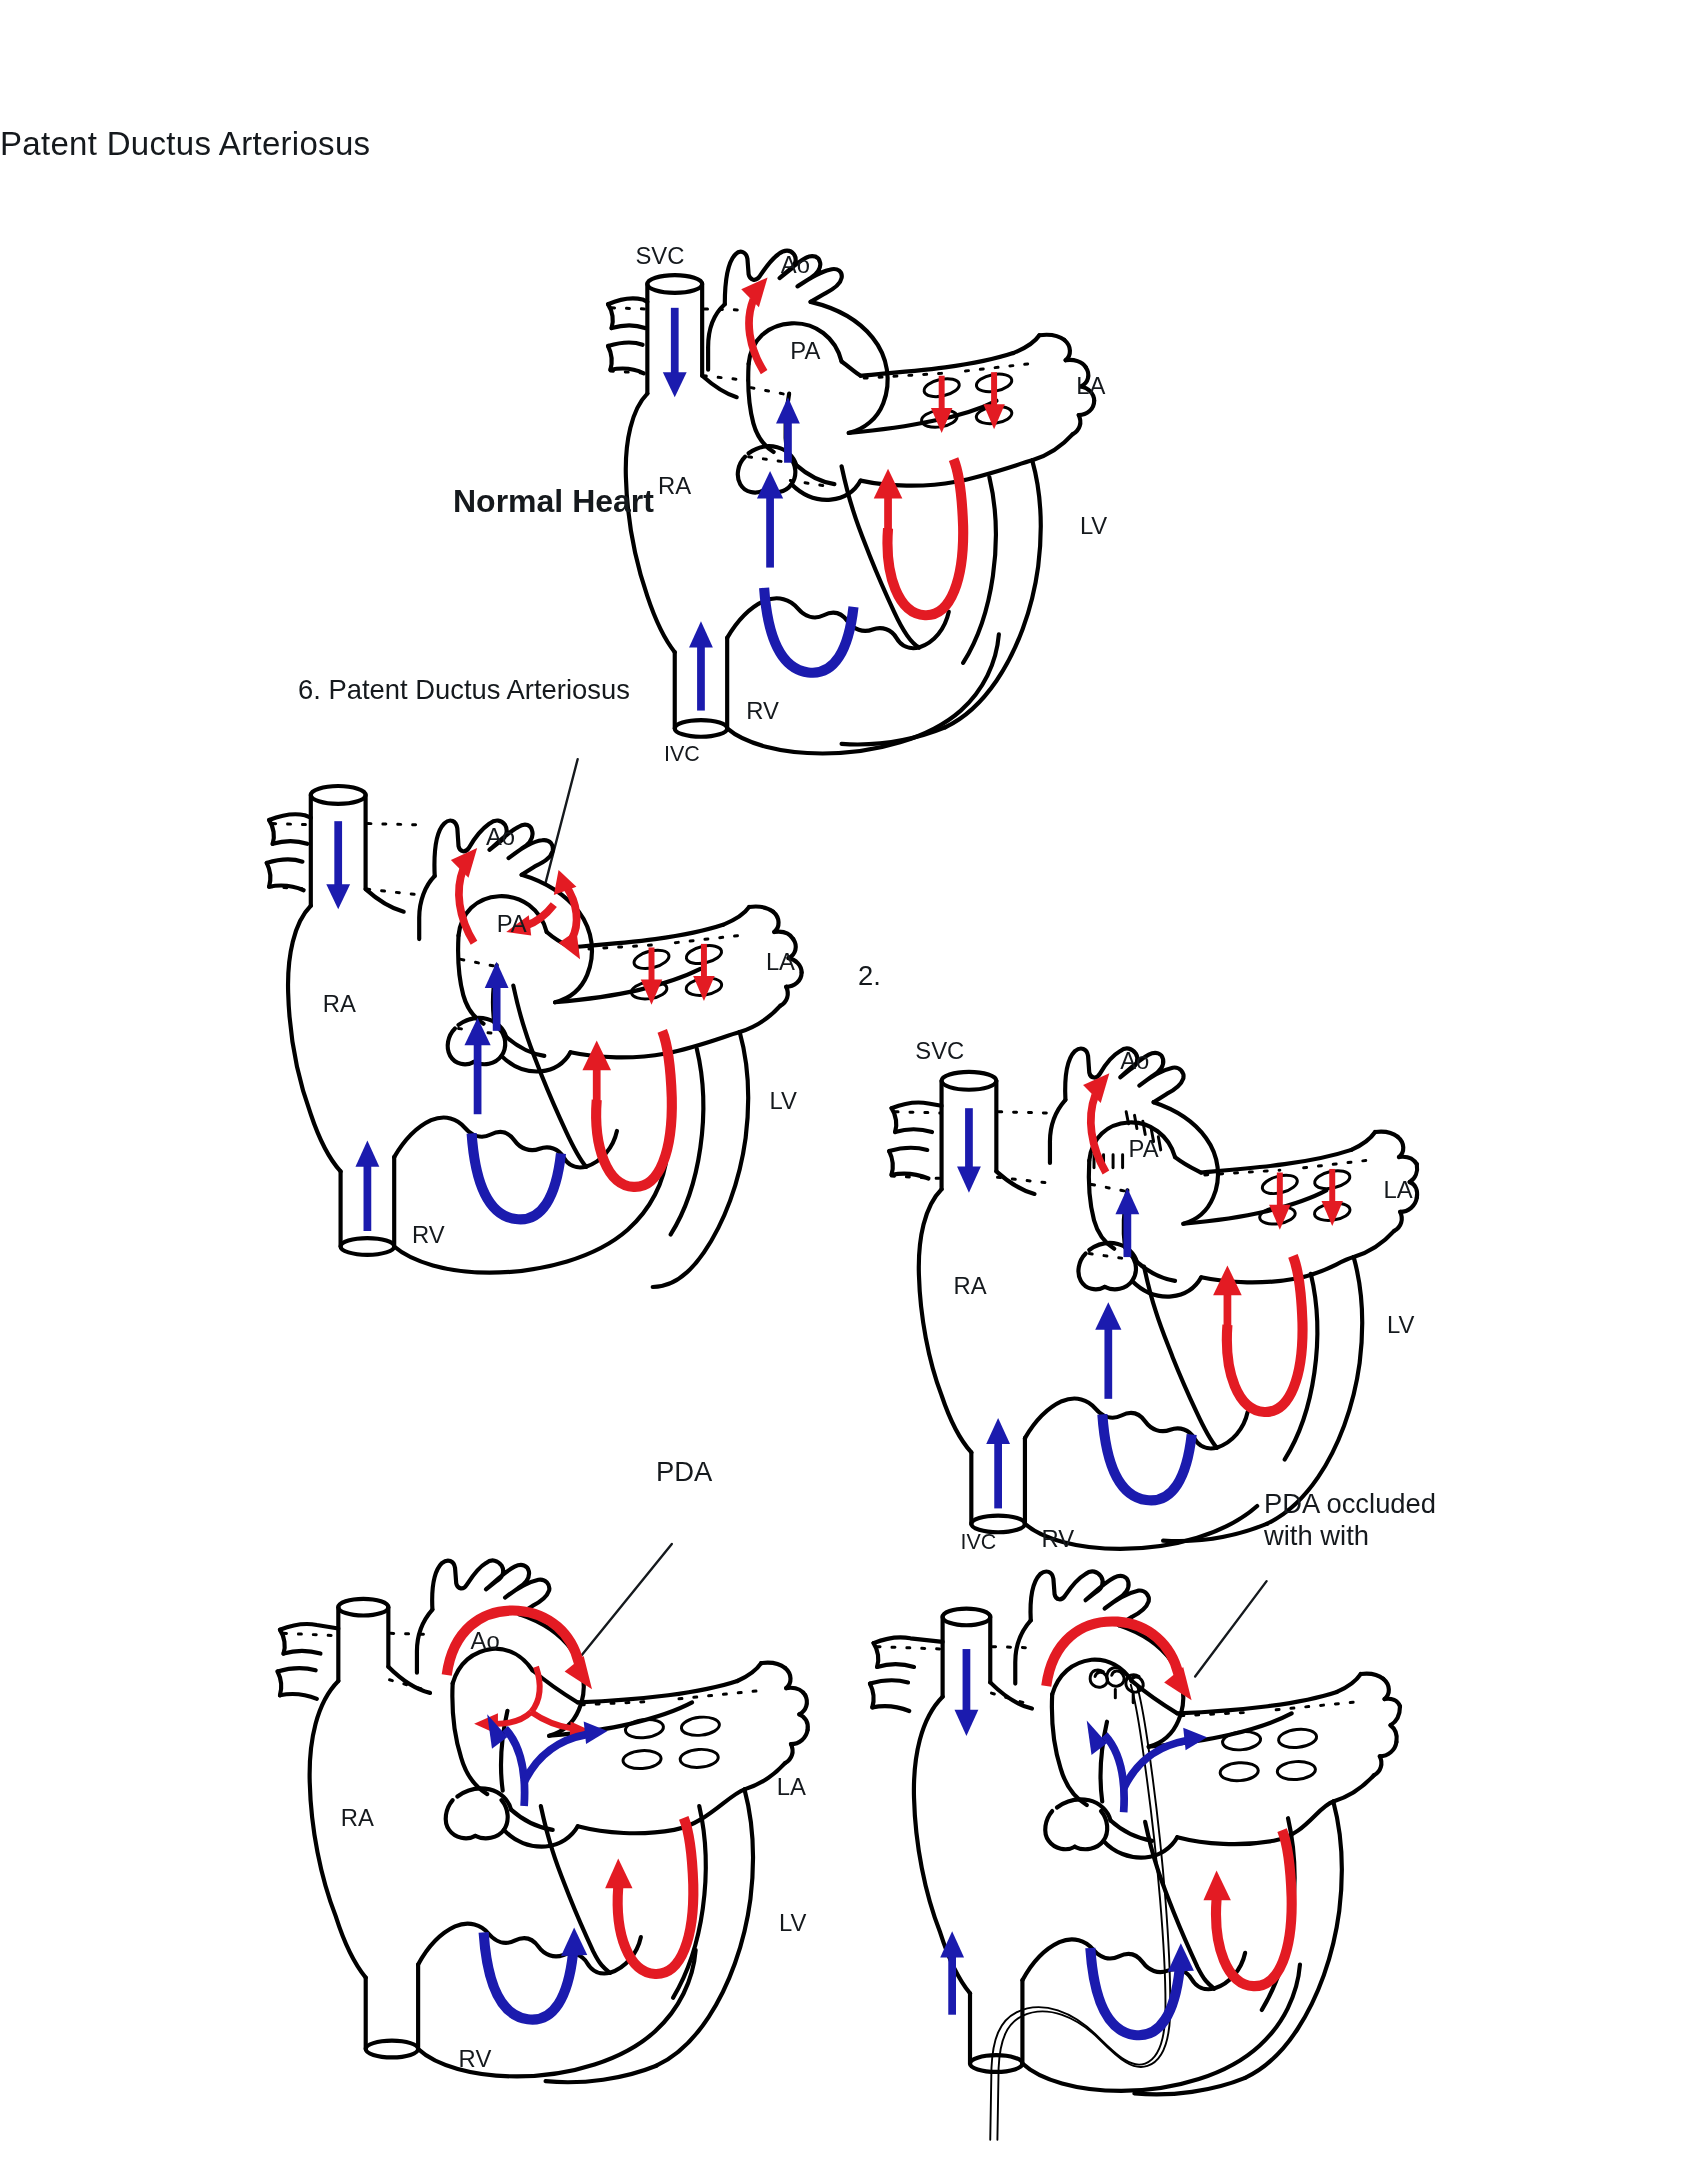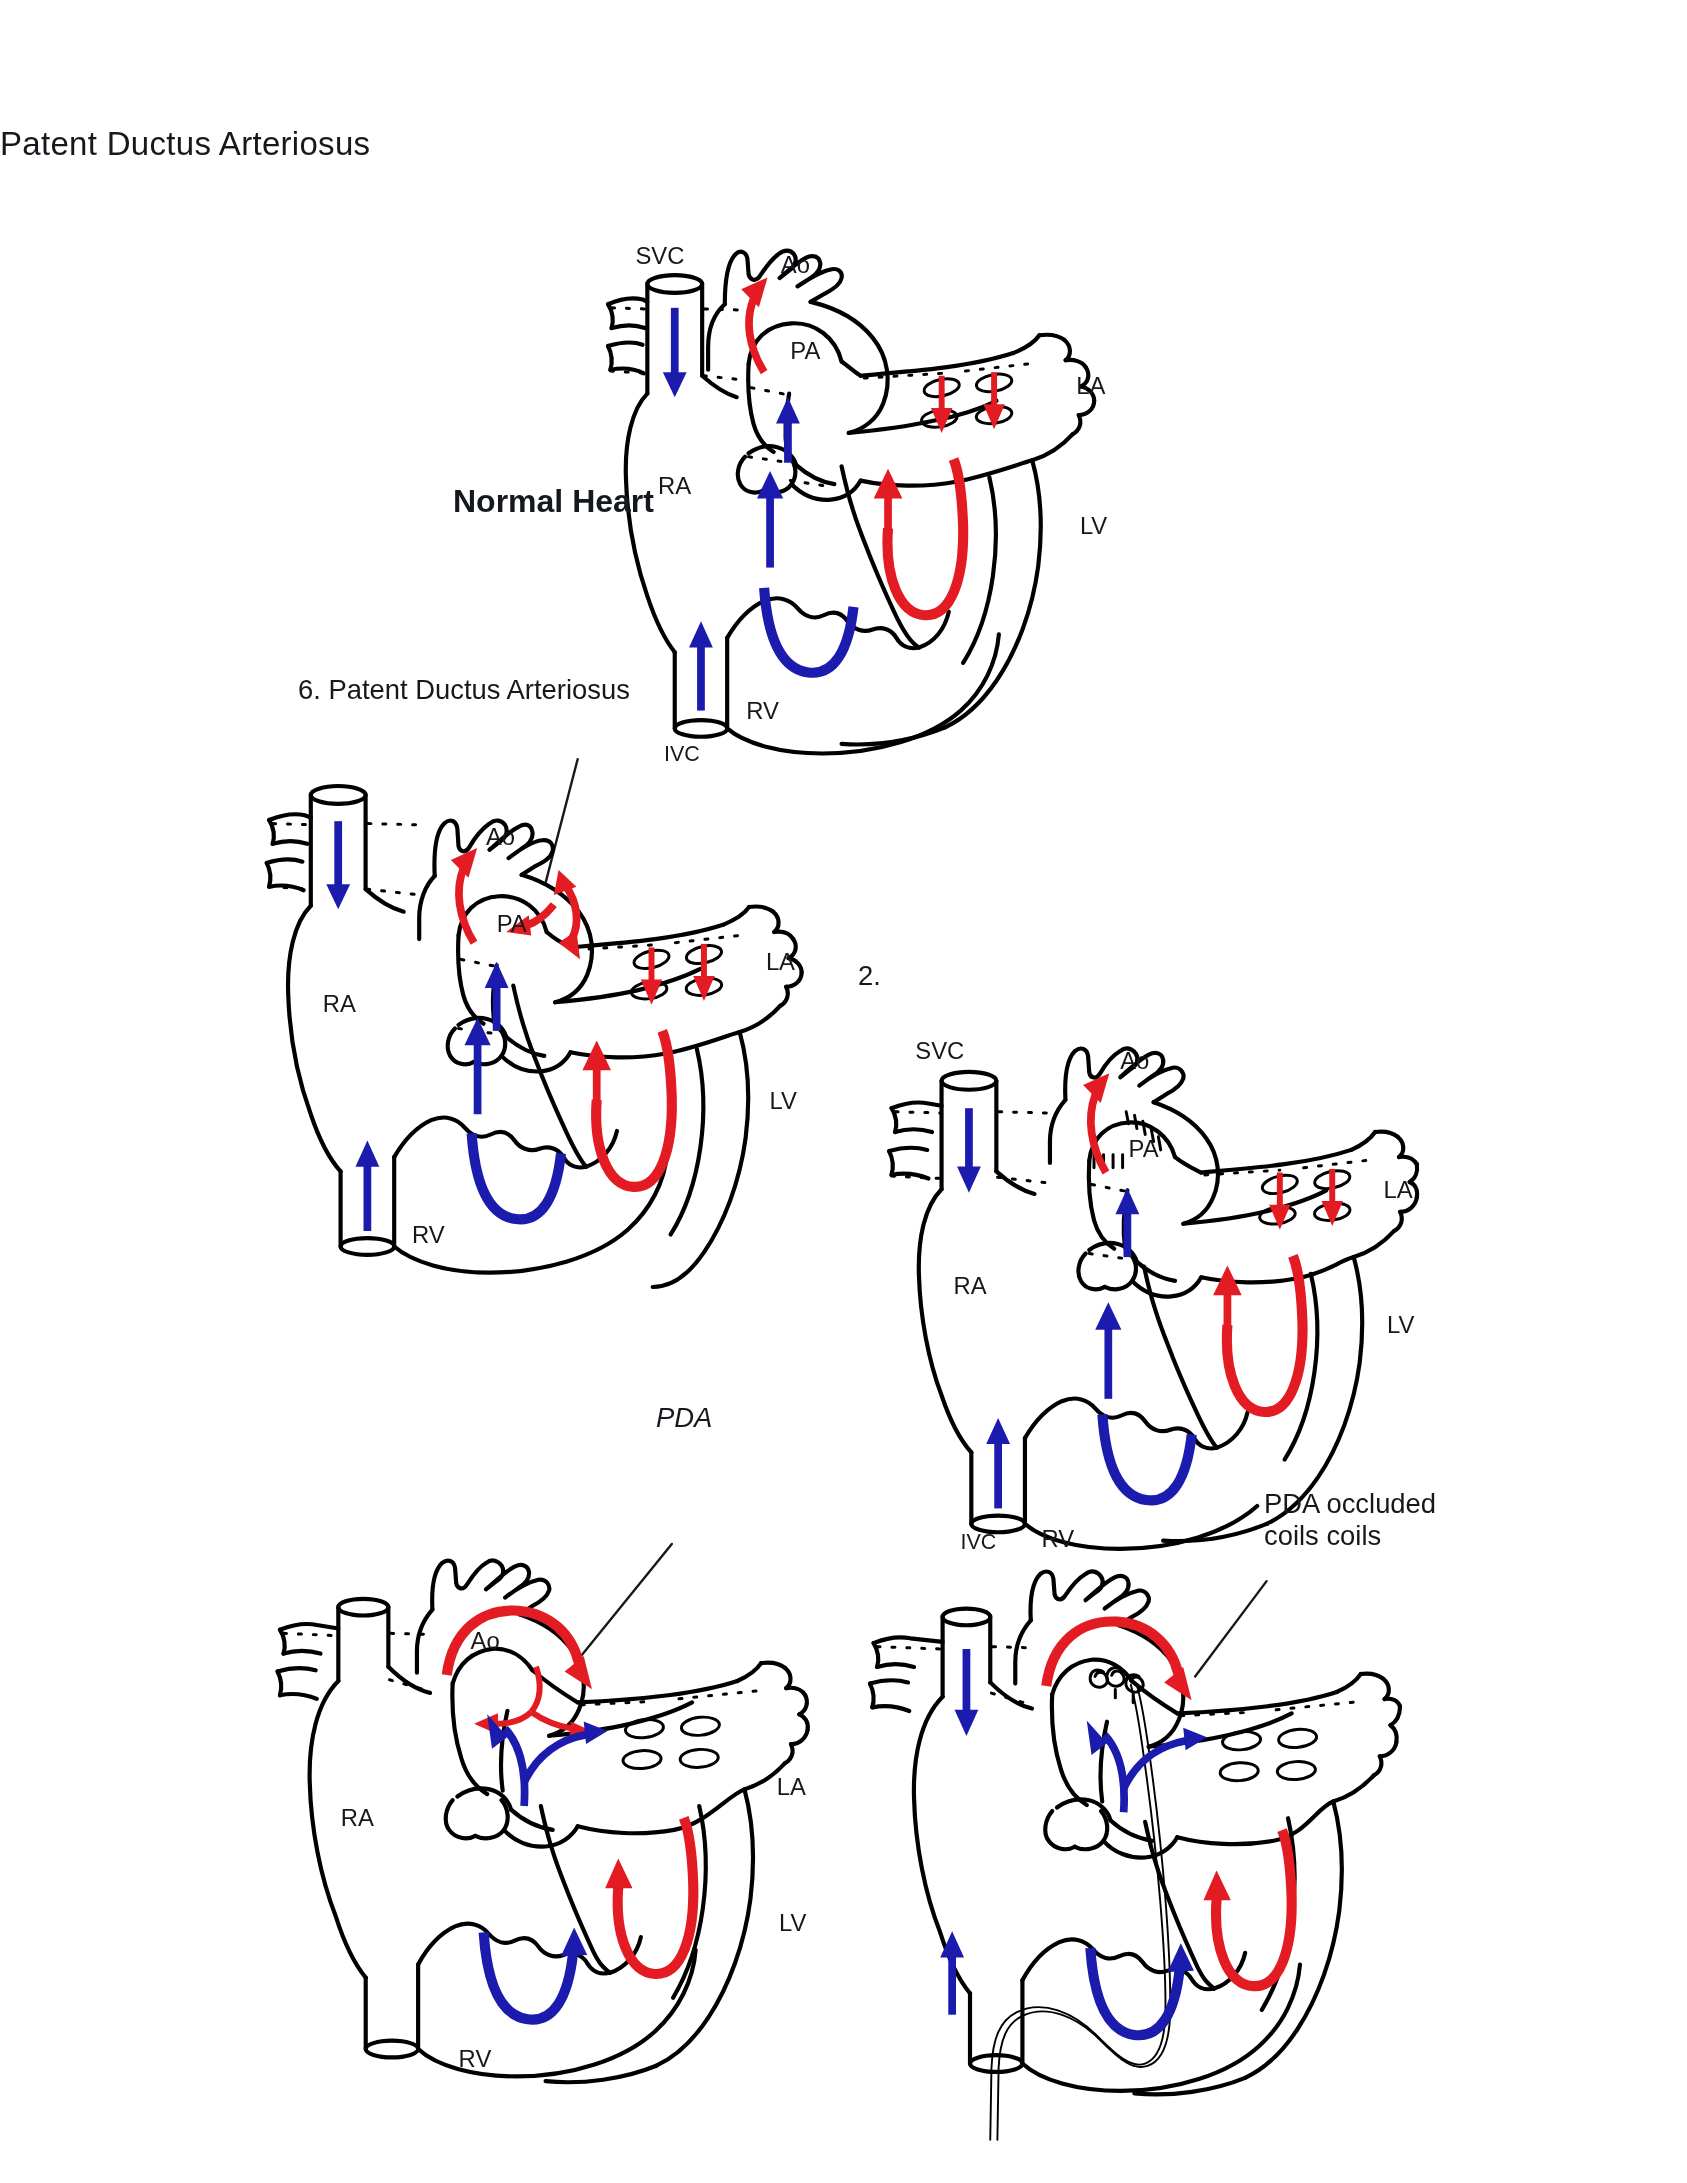--- a/index.html
+++ b/index.html
@@ -542,21 +542,21 @@
     <text class="chamber-label" x="400" y="134">Ao</text>
     <text class="chamber-label" x="414" y="282">PA</text>
     <text class="chamber-label" x="120" y="512">RA</text>
     <text class="chamber-label" x="842" y="350">LA</text>
     <text class="chamber-label" x="848" y="578">LV</text>
     <text class="chamber-label sm" x="132" y="940">IVC</text>
     <text class="chamber-label" x="268" y="936">RV</text>
   </svg>
 </div>
 
-<div class="panel-caption" style="left:656px; top:1402px;font-style:italic;">PDA</div>
+<div class="panel-caption" style="left:656px; top:1456px;">PDA</div>
 
 <div class="panel" style="left:274px; top:1532px;">
   <svg width="536" height="560" viewBox="0 0 900 940">
 
     <path class="leader" d="M668 20 L506 220"></path>
 
     <path class="outline" d="M266 130 C264 92 268 66 282 52 C292 44 302 48 304 60 L306 86
                              C308 96 318 98 324 88 C332 76 342 60 356 52
                              C366 44 376 48 382 56 C388 66 384 76 374 82 L356 96
                              C370 84 388 66 404 58 C416 52 426 56 428 66
@@ -680,21 +680,21 @@
     <text class="chamber-label" x="330" y="196">Ao</text>
     <text class="chamber-label" x="112" y="494">RA</text>
     <text class="chamber-label" x="844" y="442">LA</text>
     <text class="chamber-label" x="848" y="670">LV</text>
     <text class="chamber-label" x="310" y="898">RV</text>
   </svg>
 </div>
 
 <div class="panel-caption two-line" style="left:1264px; top:1452px;margin-top:36px;">
   <span>PDA occluded</span><br>
-  <span>coils coils</span>
+  <span>with with</span>
 </div>
 
 <div class="panel" style="left:864px; top:1544px;">
   <svg width="536" height="596" viewBox="0 0 900 1000">
 
     <path class="leader" d="M676 62 L556 222"></path>
 
     <path class="outline" d="M280 128 C278 90 282 64 296 50 C306 42 316 46 318 58 L320 84
                              C322 94 332 96 338 86 C346 74 358 58 372 50
                              C382 42 392 46 398 54 C404 64 400 74 390 80 L372 94

